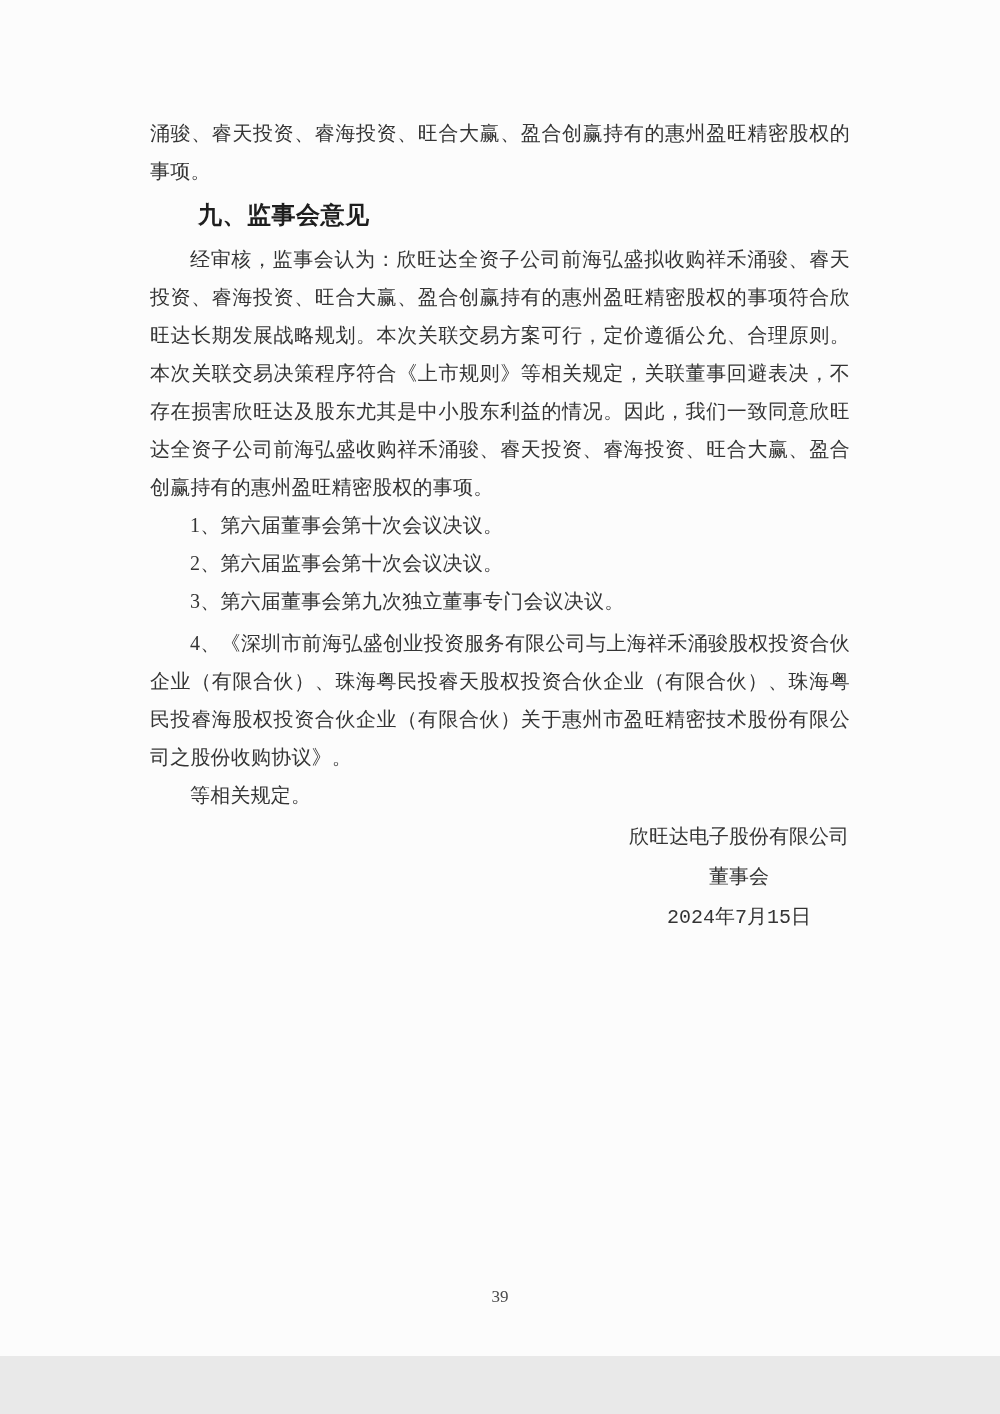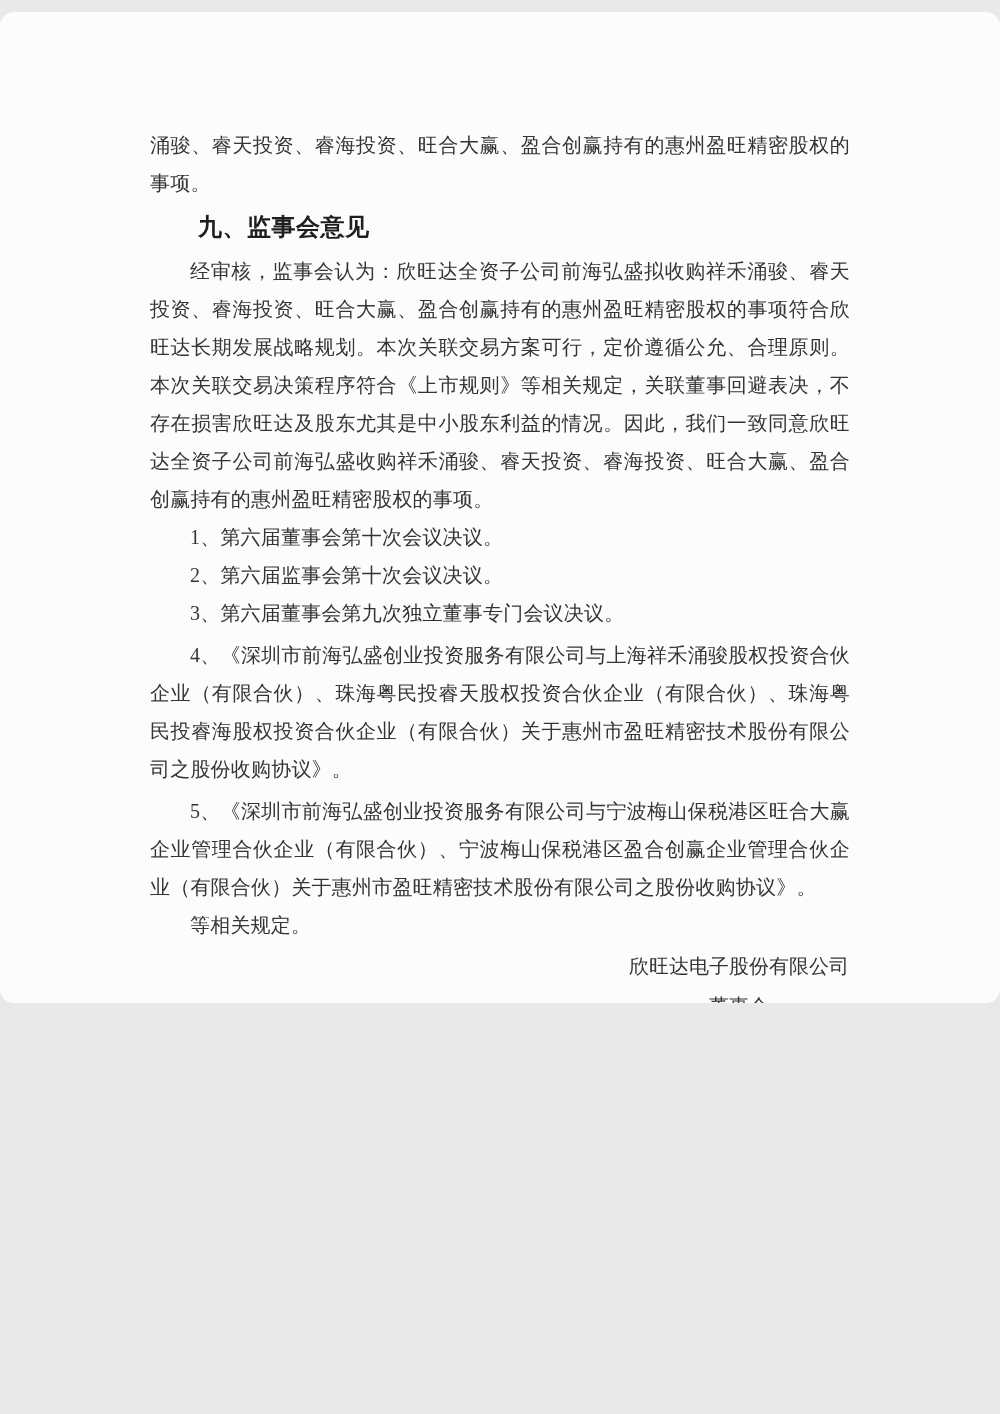--- a/index.html
+++ b/index.html
@@ -9,26 +9,25 @@
     --muted: #4a4a4a;
   }
   html, body { margin: 0; padding: 0; }
   body {
     background: #e9e9e9;
     font-family: "Liberation Serif", "DejaVu Serif", serif;
   }
   .page {
     position: relative;
     width: 1000px;
-    height: 991px;
-    margin: 12px auto;
+    height: 1356px;
+    margin: 0 auto;
     background: var(--background, #fcfcfc);
     color: var(--text, #343434);
     overflow: hidden;
-    border-radius: 14px;
   }
   .content {
     padding: 114px 150px 0 150px;
   }
   .para {
     margin: 0;
     font-size: 20px;
     line-height: 38px;
     text-align: justify;
     text-justify: inter-ideograph;
@@ -85,21 +84,20 @@
 
 
     <p class="para indent">1、第六届董事会第十次会议决议。</p>
 
     <p class="para indent">2、第六届监事会第十次会议决议。</p>
 
     <p class="para indent">3、第六届董事会第九次独立董事专门会议决议。</p>
 
     <p class="para indent item-long">4、《深圳市前海弘盛创业投资服务有限公司与上海祥禾涌骏股权投资合伙企业（有限合伙）、珠海粤民投睿天股权投资合伙企业（有限合伙）、珠海粤民投睿海股权投资合伙企业（有限合伙）关于惠州市盈旺精密技术股份有限公司之股份收购协议》。</p>
 
-    <p class="para indent item-long">5、《深圳市前海弘盛创业投资服务有限公司与宁波梅山保税港区旺合大赢企业管理合伙企业（有限合伙）、宁波梅山保税港区盈合创赢企业管理合伙企业（有限合伙）关于惠州市盈旺精密技术股份有限公司之股份收购协议》。</p>
 
 
     <p class="para indent">等相关规定。</p>
 
     <div class="signature">
       <div class="signature-line">欣旺达电子股份有限公司</div>
       <div class="signature-line">董事会</div>
       <div class="signature-line">2024年7月15日</div>
     </div>
 

